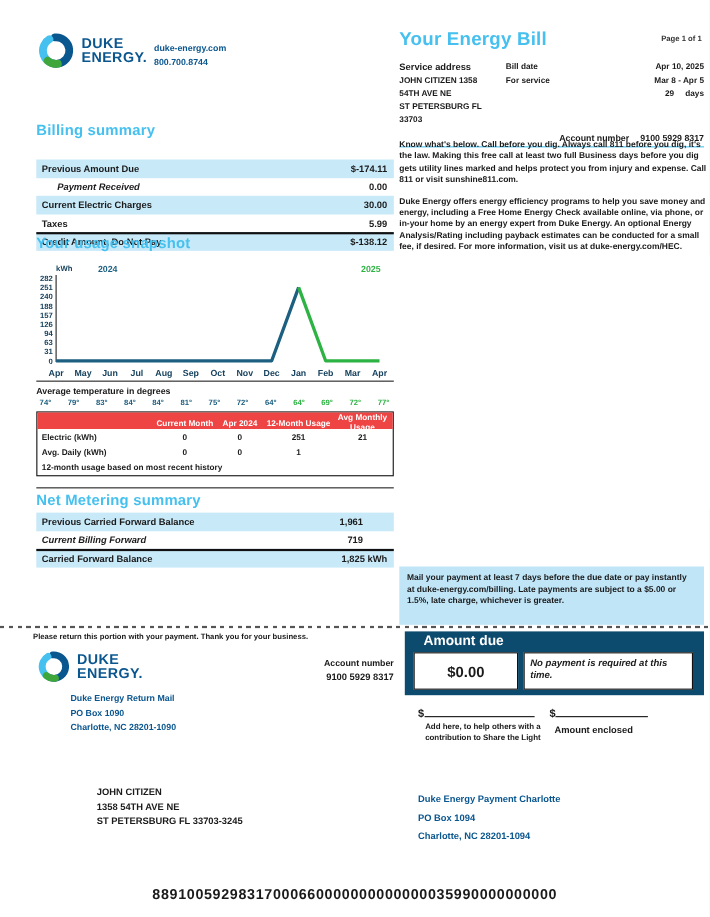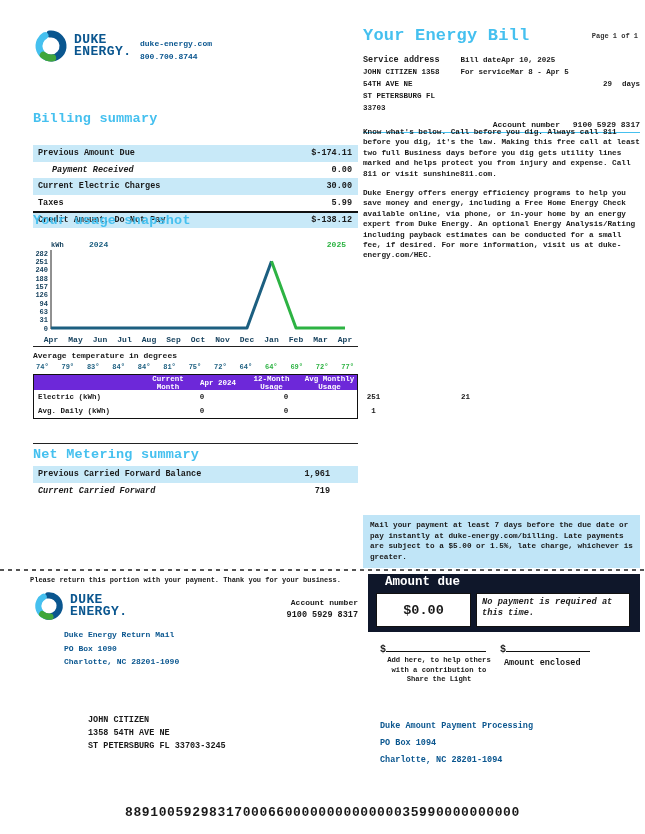--- a/index.html
+++ b/index.html
@@ -1,39 +1,39 @@
 <!DOCTYPE html>
 <html><head>
 <meta charset="utf-8">
 <style>
   * { margin:0; padding:0; box-sizing:border-box; }
   body { background:#e8e8e8; font-family:"Liberation Sans", sans-serif; }
   .page { position:relative; width:645px; height:834px; background:#fff; margin:0 auto;
-          color:#1a1a1a; overflow:hidden; font-family:Liberation Mono, monospace;padding-left:48px; }
+          color:#1a1a1a; overflow:hidden; font-family:Liberation Sans, sans-serif;padding-left:48px; }
 
   
   .cyan-heading { color:#45C0EF; font-weight:bold; font-size:13.5px; letter-spacing:0.2px; }
   .abs { position:absolute; }
 
   
   .logo { display:flex; align-items:center; gap:5px; }
   .logo-text { color:#0A568F; font-weight:bold; font-size:13px; line-height:12px; letter-spacing:0.4px; }
 
   
   .contact { font-size:8px; font-weight:bold; color:#0A568F; line-height:13px; }
 
   
   .hdr-right { left:363px; top:26px; width:277px; }
   .bill-title { font-size:17px; }
   .page-ind { position:absolute; right:2px; top:6px; font-size:7px; font-weight:bold; color:#333; }
   .svc-grid { display:flex; justify-content:space-between; margin-top:9px; }
   .svc-left { font-size:7.5px; font-weight:bold; line-height:12px; }
   .svc-left .lbl { font-size:8.5px; }
   .svc-right { width:182px; font-size:7.5px; font-weight:bold; line-height:12px; }
-  .svc-row { display:flex; justify-content:flex-start; }
+  .svc-row { display:flex; justify-content:space-between; }
   .svc-row .v { text-align:right; }
   .acct-line { margin-top:6px; text-align:right; font-size:8px; font-weight:bold; }
   .acct-line .num { margin-left:8px; }
   .cyan-rule { border-top:1.5px solid #45C0EF; margin-top:3px; }
 
   
   .sum-table { width:325px; }
   .trow { display:flex; justify-content:space-between; align-items:center;
           height:16.5px; font-size:8.5px; font-weight:bold; padding:0 6px 0 5px; }
   .trow.blue { background:#C8E9F8; }
@@ -57,41 +57,41 @@
 
   
   .temp-label { left:33px; top:351px; font-size:8px; font-weight:bold; }
   .temp-row { left:36px; top:363px; width:318px; display:flex; justify-content:space-between;
               font-size:7px; font-weight:bold; }
   .t24 { color:#1C5F80; } .t25 { color:#2DB343; }
 
   
   .usage-table { left:33px; top:374px; width:325px; border:1.5px solid #111; font-size:7.5px; font-weight:bold; }
   .ut-grid { display:grid; grid-template-columns:33% 17% 14% 19% 17%; align-items:center; }
-  .ut-head { background:#6d28d9; color:#fff; height:15px; }
+  .ut-head { background:#ef4444; color:#fff; height:15px; }
   .ut-head > div { text-align:center; }
-  .ut-row { height:14px;gap:34px; }
+  .ut-row { height:14px; }
   .ut-row .rl { padding-left:4px; }
   .ut-row > div { text-align:center; }
   .ut-foot { padding:2px 0 3px 4px; }
 
   
   .mail-box { left:363px; top:515px; width:277px; height:53px; background:#C0E5F7;
               padding:5px 7px; font-size:7.7px; line-height:10.5px; font-weight:bold; }
 
   
   .perf { left:0; top:569px; width:645px; height:2px;
           background:repeating-linear-gradient(90deg,#555 0 4px,transparent 4px 8px); }
 
   .return-note { left:30px; top:576px; font-size:7px; font-weight:bold; }
 
   
   .stub-addr { color:#0A568F; font-size:8px; font-weight:bold; line-height:13.5px; }
   .stub-acct { left:260px; top:596px; width:98px; text-align:right; font-size:8px; font-weight:bold; line-height:13px; }
-  .amount-panel { left:368px; top:574px; width:272px; height:58px; background:#0f172a; }
+  .amount-panel { left:368px; top:574px; width:272px; height:58px; background:#0c4a6e; }
   .amount-title { position:absolute; left:17px; top:1px; color:#fff; font-weight:bold; font-size:12.5px; }
   .amount-box { position:absolute; left:8px; top:19px; width:95px; height:34px; background:#fff;
                 border:1.5px solid #111; display:flex; align-items:center; justify-content:center;
                 font-size:13.5px; font-weight:bold; }
   .nopay-box { position:absolute; left:108px; top:19px; width:154px; height:34px; background:#fff;
                border:1.5px solid #111; padding:3px 5px; font-size:8.7px; font-weight:bold; font-style:italic; line-height:11px; }
   .dollar-row { left:380px; top:640px; display:flex; gap:14px; font-size:10px; font-weight:bold; }
   .dline { display:inline-block; border-bottom:1.2px solid #111; height:12px; }
   .dline.w1 { width:100px; } .dline.w2 { width:84px; }
   .cap1 { left:382px; top:656px; width:114px; text-align:center; font-size:7.2px; font-weight:bold; line-height:9.5px; }
@@ -254,33 +254,38 @@
       <div>251</div>
       <div>21</div>
     </div>
     <div class="ut-grid ut-row">
       <div class="rl" style="text-align:left;">Avg. Daily (kWh)</div>
       <div>0</div>
       <div>0</div>
       <div>1</div>
       <div></div>
     </div>
+    <div class="ut-foot">12-month usage based on most recent history</div>
   </div>
 
   <div class="abs hrule" style="left:33px; top:443px;"></div>
 
   <div class="abs cyan-heading" style="left:33px; top:447px;">Net Metering summary</div>
   <div class="abs sum-table" style="left:33px; top:466px;">
     <div class="trow blue">
       <span class="lab">Previous Carried Forward Balance</span>
       <span class="val val-pad">1,961</span>
     </div>
     <div class="trow">
-      <span class="lab italic">Current Carried Forward</span>
+      <span class="lab italic">Current Billing Forward</span>
       <span class="val val-pad">719</span>
+    </div>
+    <div class="trow total">
+      <span class="lab">Carried Forward Balance</span>
+      <span class="val">1,825 kWh</span>
     </div>
   </div>
 
   <div class="abs mail-box">Mail your payment at least 7 days before the due date or pay instantly at duke-energy.com/billing. Late payments are subject to a $5.00 or 1.5%, late charge, whichever is greater.</div>
 
   <div class="abs perf"></div>
   <div class="abs return-note">Please return this portion with your payment.  Thank you for your business.</div>
 
   <div class="abs" style="left:33px; top:590px;">
     <div class="logo">
@@ -322,20 +327,20 @@
   </div>
   <div class="abs cap1">Add here, to help others with a contribution to Share the Light</div>
   <div class="abs cap2">Amount enclosed</div>
 
   <div class="abs mailing-addr">
     <div>JOHN CITIZEN</div>
     <div>1358 54TH AVE NE</div>
     <div>ST PETERSBURG FL 33703-3245</div>
   </div>
   <div class="abs payment-addr">
-    <div>Duke Amount Payment Processing</div>
+    <div>Duke Energy Payment Charlotte</div>
     <div>PO Box 1094</div>
     <div>Charlotte, NC 28201-1094</div>
   </div>
 
   <div class="abs scanline">88910059298317000660000000000000035990000000000</div>
 
 </div>
 
 </body></html>

